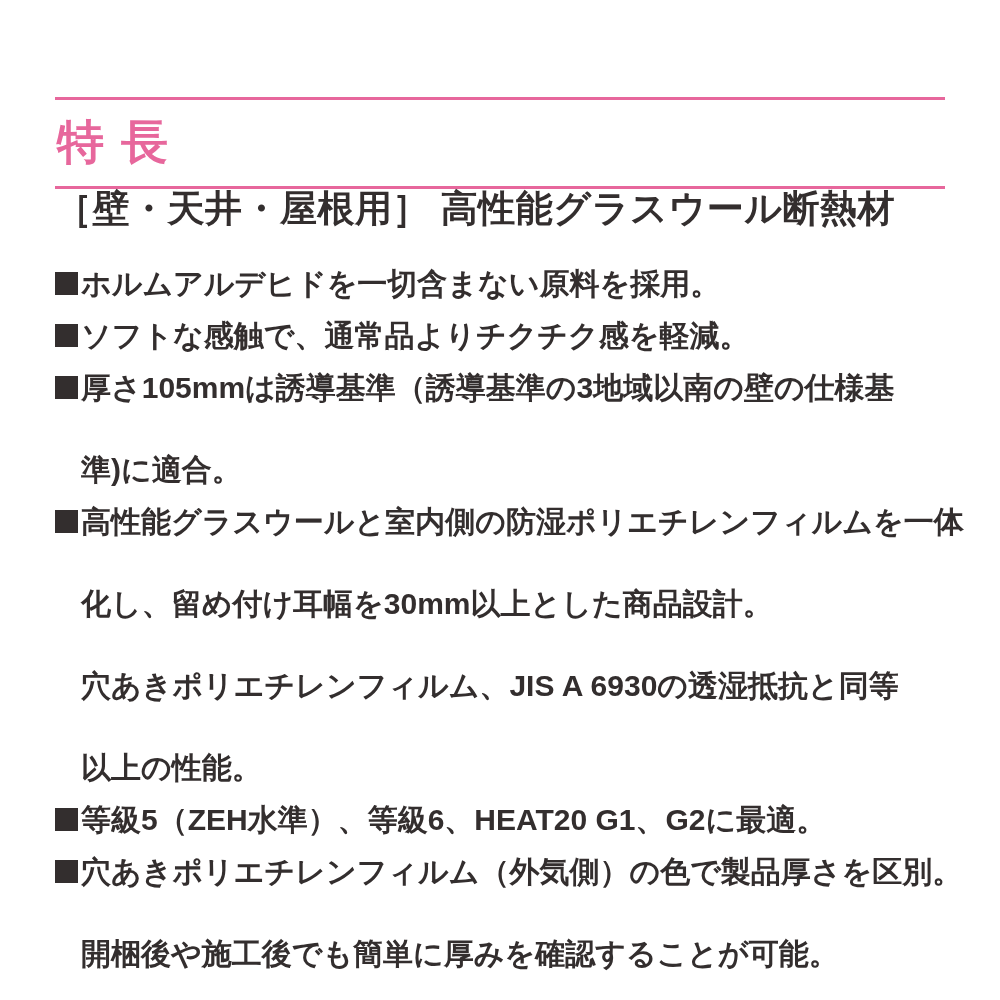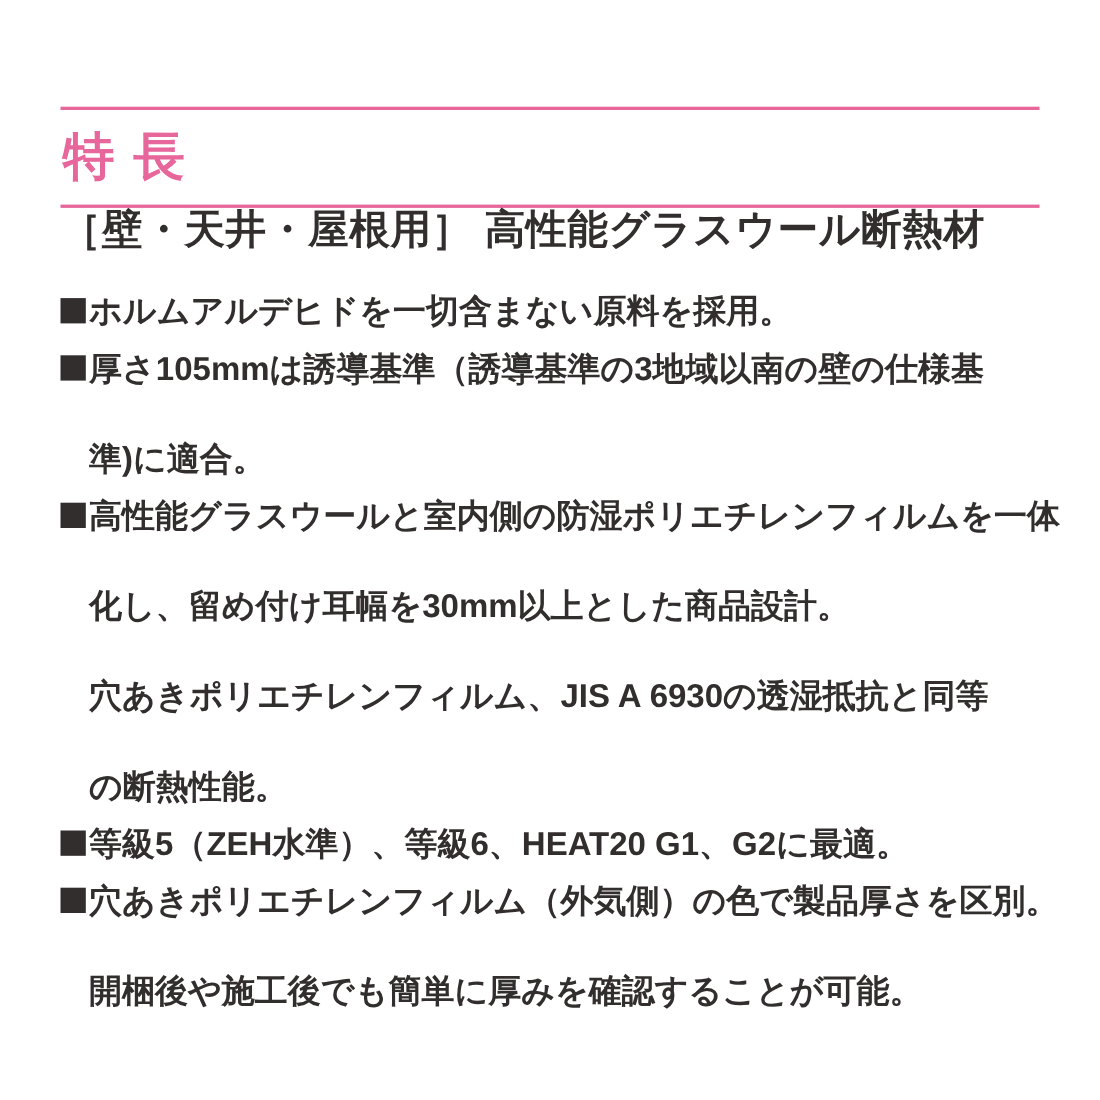--- a/index.html
+++ b/index.html
@@ -72,32 +72,35 @@
   <div class="rule rule-bottom"></div>
 
   <h2 class="section-heading">［壁・天井・屋根用］ 高性能グラスウール断熱材</h2>
 
   <div class="feature-list">
 
     <div class="feature">
       <div class="feature-line"><span class="sq"></span><span>ホルムアルデヒドを一切含まない原料を採用。</span></div>
     </div>
 
+    <div class="feature">
+      <div class="feature-line"><span class="sq"></span><span>ソフトな感触で、通常品よりチクチク感を軽減。</span></div>
+    </div>
 
     <div class="feature">
       <div class="feature-line"><span class="sq"></span><span>厚さ105mmは誘導基準（誘導基準の3地域以南の壁の仕様基</span></div>
       <div class="feature-line cont">準)に適合。</div>
     </div>
 
 
     <div class="feature">
       <div class="feature-line"><span class="sq"></span><span>高性能グラスウールと室内側の防湿ポリエチレンフィルムを一体</span></div>
       <div class="feature-line cont">化し、留め付け耳幅を30mm以上とした商品設計。</div>
       <div class="feature-line cont">穴あきポリエチレンフィルム、JIS A 6930の透湿抵抗と同等</div>
-      <div class="feature-line cont">の断熱性能。</div>
+      <div class="feature-line cont">以上の性能。</div>
     </div>
 
     <div class="feature">
       <div class="feature-line"><span class="sq"></span><span>等級5（ZEH水準）、等級6、HEAT20 G1、G2に最適。</span></div>
     </div>
 
     <div class="feature">
       <div class="feature-line"><span class="sq"></span><span>穴あきポリエチレンフィルム（外気側）の色で製品厚さを区別。</span></div>
       <div class="feature-line cont">開梱後や施工後でも簡単に厚みを確認することが可能。</div>
     </div>

